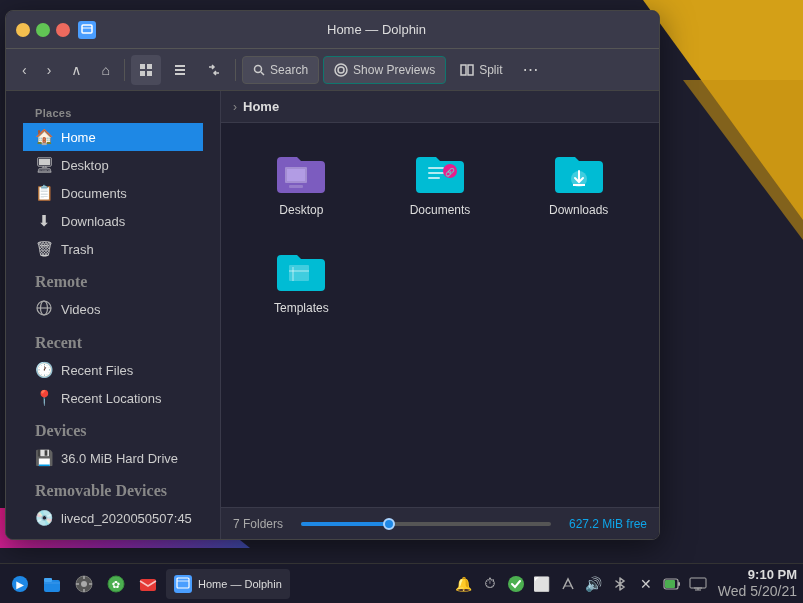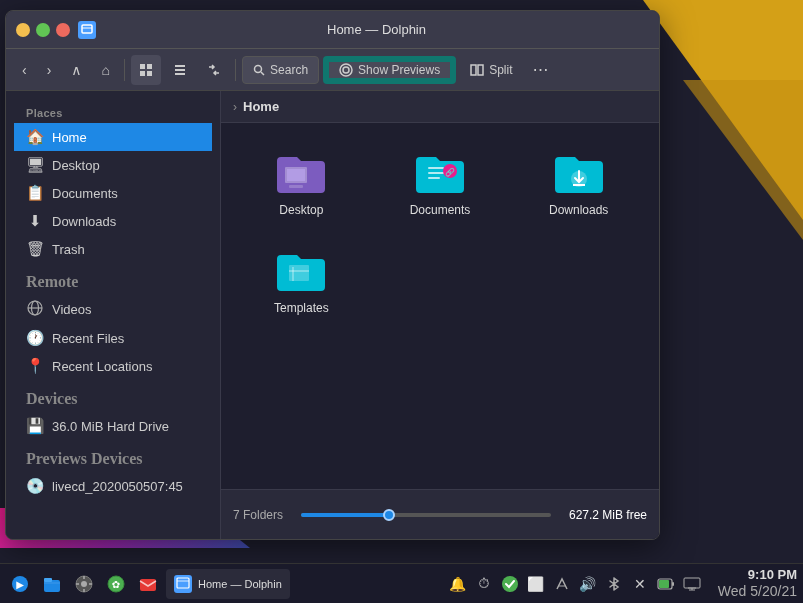--- a/index.html
+++ b/index.html
@@ -158,21 +158,21 @@
       font-size: 12px;
       cursor: pointer;
     }
     .preview-btn {
       display: flex;
       align-items: center;
       gap: 5px;
       padding: 0 10px;
       height: 28px;
       background: rgba(255,255,255,0.08);
-      border: 6px solid #0f766e;
+      border: 1px solid #0f766e;
       border-radius: 4px;
       color: #ccc;
       font-size: 12px;
       cursor: pointer;
     }
     .split-btn {
       display: flex;
       align-items: center;
       gap: 5px;
       padding: 0 10px;
@@ -201,21 +201,21 @@
       flex: 1;
       overflow: hidden;
     }
 
     
     .sidebar {
       width: 215px;
       background: #252535;
       border-right: 1px solid #3a3a4a;
       overflow-y: auto;
-      padding: 8px 8px;
+      padding: 8px 17px;
       flex-shrink: 0;
     }
     .sidebar-section-label {
       color: #888;
       font-size: 11px;
       font-weight: 600;
       padding: 8px 12px 4px 12px;
       text-transform: none;
       letter-spacing: 0.3px;
     }
@@ -304,21 +304,21 @@
       height: 100%;
     }
     .folder-name {
       color: #ddd;
       font-size: 12px;
       text-align: center;
     }
 
     
     .status-bar {
-      height: 50px;
+      height: 32px;
       background: #2a2a3a;
       border-top: 1px solid #3a3a4a;
       display: flex;
       align-items: center;
       padding: 0 12px;
       gap: 18px;
       flex-shrink: 0;
     }
     .status-text {
       color: #aaa;
@@ -348,21 +348,21 @@
       top: 50%;
       left: 35%;
       transform: translate(-50%, -50%);
       width: 12px;
       height: 12px;
       background: #1e88e5;
       border-radius: 50%;
       border: 2px solid #aad4ff;
     }
     .free-space-text {
-      color: #ffffff;
+      color: #0ea5e9;
       font-size: 12px;
     }
 
     
     .taskbar {
       position: absolute;
       bottom: 0;
       left: 0;
       width: 100%;
       height: 40px;
@@ -422,21 +422,21 @@
       align-items: center;
       justify-content: center;
       font-size: 14px;
       color: #ccc;
       cursor: pointer;
     }
     .taskbar-clock {
       display: flex;
       flex-direction: column;
       align-items: flex-end;
-      margin-left: 12px;
+      margin-left: 6px;
     }
     .clock-time {
       color: #ddd;
       font-size: 13px;
       font-weight: 600;
       line-height: 1.2;
     }
     .clock-date {
       color: #aaa;
       font-size: 14px;
@@ -567,36 +567,37 @@
         <span class="sidebar-item-icon">
           <svg width="16" height="16" viewBox="0 0 16 16">
             <circle cx="8" cy="8" r="7" fill="none" stroke="#aaa" stroke-width="1.2"></circle>
             <ellipse cx="8" cy="8" rx="3.5" ry="7" fill="none" stroke="#aaa" stroke-width="1.2"></ellipse>
             <line x1="1" y1="8" x2="15" y2="8" stroke="#aaa" stroke-width="1.2"></line>
           </svg>
         </span>
         <span>Videos</span>
       </div>
 
+      <div class="sidebar-sub-label">Recent</div>
       <div class="sidebar-item">
         <span class="sidebar-item-icon">🕐</span>
         <span>Recent Files</span>
       </div>
       <div class="sidebar-item">
         <span class="sidebar-item-icon">📍</span>
         <span>Recent Locations</span>
       </div>
 
       <div class="sidebar-sub-label">Devices</div>
       <div class="sidebar-item">
         <span class="sidebar-item-icon">💾</span>
         <span>36.0 MiB Hard Drive</span>
       </div>
 
-      <div class="sidebar-sub-label">Previews Devices</div>
+      <div class="sidebar-sub-label">Removable Devices</div>
       <div class="sidebar-item">
         <span class="sidebar-item-icon">💿</span>
         <span>livecd_2020050507:45</span>
       </div>
     </div>
 
     <div class="file-pane">
 
       <div class="breadcrumb-bar">
         <span class="breadcrumb-arrow">›</span>

